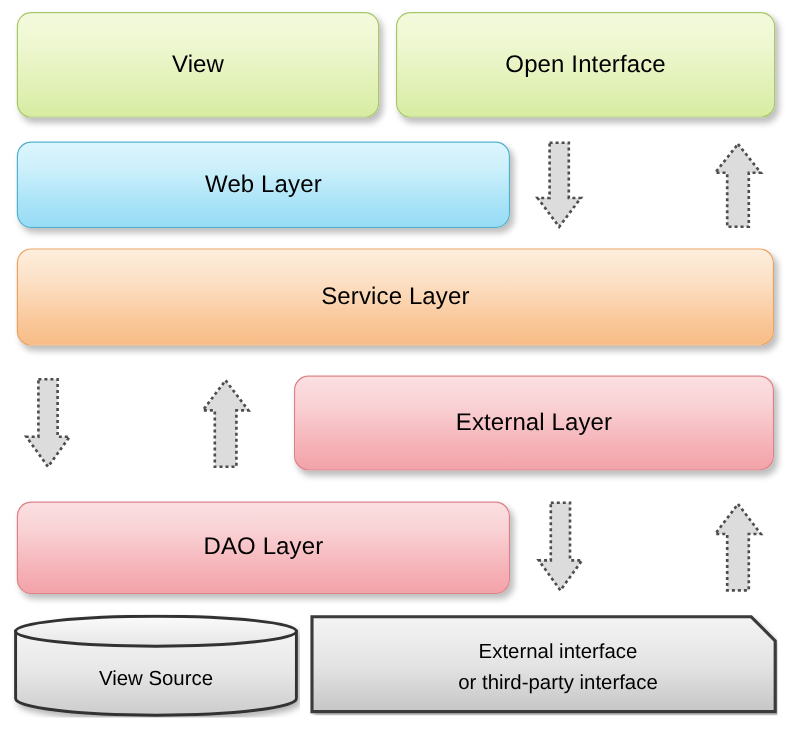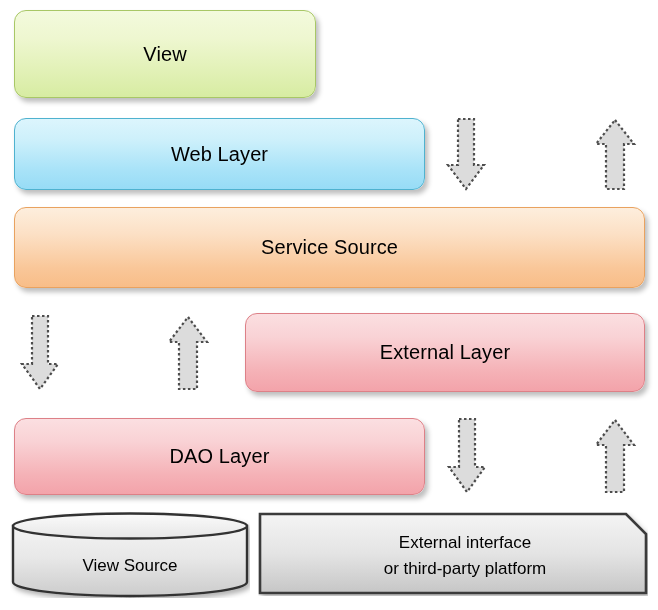--- a/index.html
+++ b/index.html
@@ -99,41 +99,44 @@
 </style>
 </head>
 <body>
 
 <div id="diagram">
 
   <div class="box green" style="left:14px; top:10px; width:302px; height:88px;">
     <span class="label">View</span>
   </div>
 
+  <div class="box green" style="left:330px; top:10px; width:316px; height:88px;">
+    <span class="label">Open Interface</span>
+  </div>
 
   <div class="box blue" style="left:14px; top:118px; width:411px; height:72px;">
     <span class="label">Web Layer</span>
   </div>
 
   <div class="arrow" style="left:445px; top:117px; width:42px; height:75px;">
     <svg width="42" height="75" viewBox="0 0 42 75">
       <g filter="none">
         <path d="M13 2 L29 2 L29 48 L39 48 L21 72 L3 48 L13 48 Z" fill="#dcdcdc" stroke="#4d4d4d" stroke-width="2.2" stroke-dasharray="2.5 2.5" stroke-linejoin="miter"></path>
       </g>
     </svg>
   </div>
 
   <div class="arrow" style="left:593px; top:117px; width:44px; height:75px;">
     <svg width="44" height="75" viewBox="0 0 44 75">
       <path d="M22 3 L41 27 L31 27 L31 72 L13 72 L13 27 L3 27 Z" fill="#dcdcdc" stroke="#4d4d4d" stroke-width="2.2" stroke-dasharray="2.5 2.5" stroke-linejoin="miter"></path>
     </svg>
   </div>
 
   <div class="box orange" style="left:14px; top:207px; width:631px; height:81px;">
-    <span class="label">Service Source</span>
+    <span class="label">Service Layer</span>
   </div>
 
   <div class="arrow" style="left:18px; top:314px; width:44px; height:78px;">
     <svg width="44" height="78" viewBox="0 0 44 78">
       <path d="M14 2 L30 2 L30 50 L40 50 L22 75 L4 50 L14 50 Z" fill="#dcdcdc" stroke="#4d4d4d" stroke-width="2.2" stroke-dasharray="2.5 2.5" stroke-linejoin="miter"></path>
     </svg>
   </div>
 
   <div class="arrow" style="left:166px; top:314px; width:44px; height:78px;">
     <svg width="44" height="78" viewBox="0 0 44 78">
@@ -194,17 +197,17 @@
           <stop offset="100%" stop-color="#c6c6c6"></stop>
         </linearGradient>
         <filter id="noteShadow" x="-20%" y="-20%" width="150%" height="150%">
           <feDropShadow dx="2.5" dy="3.5" stdDeviation="2.4" flood-color="#000000" flood-opacity="0.30"></feDropShadow>
         </filter>
       </defs>
       <path d="M2 2 L368 2 L388 22 L388 81 L2 81 Z" fill="url(#noteGrad)" stroke="#3a3a3a" stroke-width="2.6" stroke-linejoin="miter" filter="url(#noteShadow)"></path>
     </svg>
     <div class="note-label" style="top:18px;padding-left:24px;">
       <div>External interface</div>
-      <div>or third-party platform</div>
+      <div>or third-party interface</div>
     </div>
   </div>
 
 </div>
 
 </body></html>

